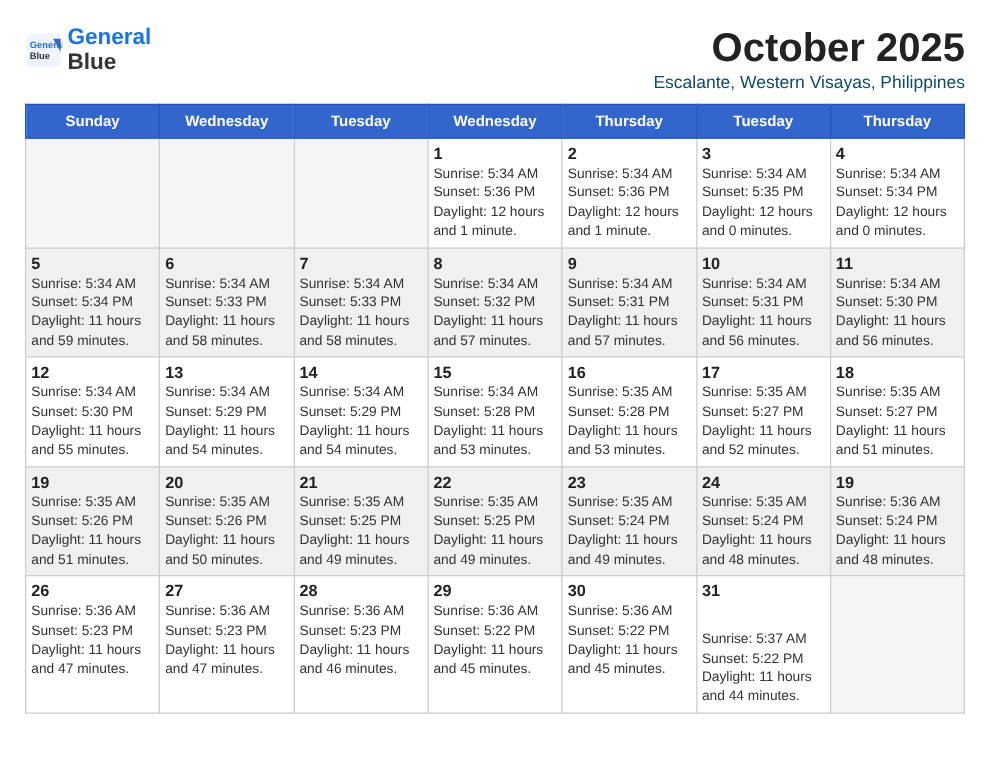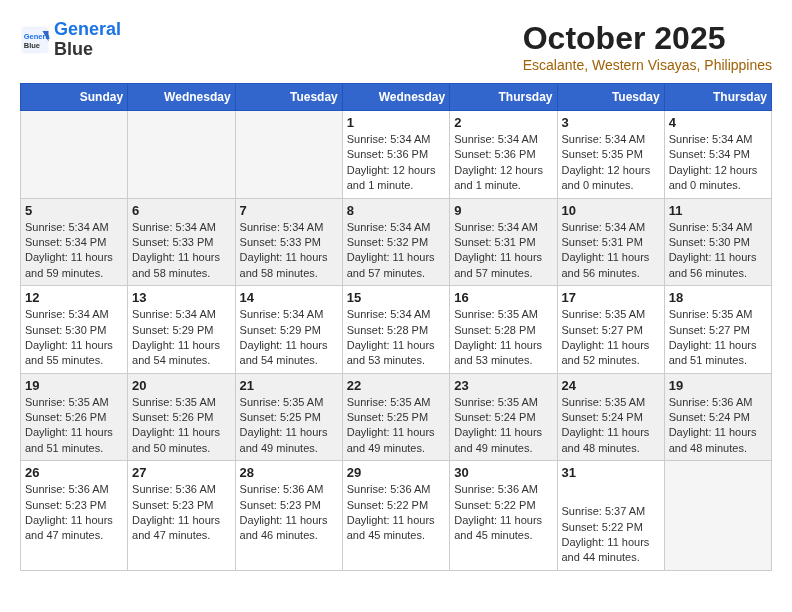--- a/index.html
+++ b/index.html
@@ -28,40 +28,41 @@
       line-height: 1.1;
     }
     .logo-text span {
       color: #1a73e8;
     }
     .logo-icon {
       width: 30px;
       height: 30px;
     }
     .title-block {
+      text-align: right;
     }
     .month-title {
       font-size: 32px;
       font-weight: bold;
       color: #222;
     }
     .subtitle {
       font-size: 14px;
-      color: #a16207;
+      color: #0c4a6e;
     }
     .calendar {
       width: 100%;
       border-collapse: collapse;
       font-size: 11px;
     }
     .calendar th {
       background: #3366cc;
       color: #fff;
       padding: 6px 4px;
-      text-align: right;
+      text-align: center;
       font-size: 12px;
       font-weight: bold;
       border: 1px solid #2255bb;
     }
     .calendar td {
       border: 1px solid #ccc;
       vertical-align: top;
       padding: 4px;
       width: 108px;
       min-height: 80px;

